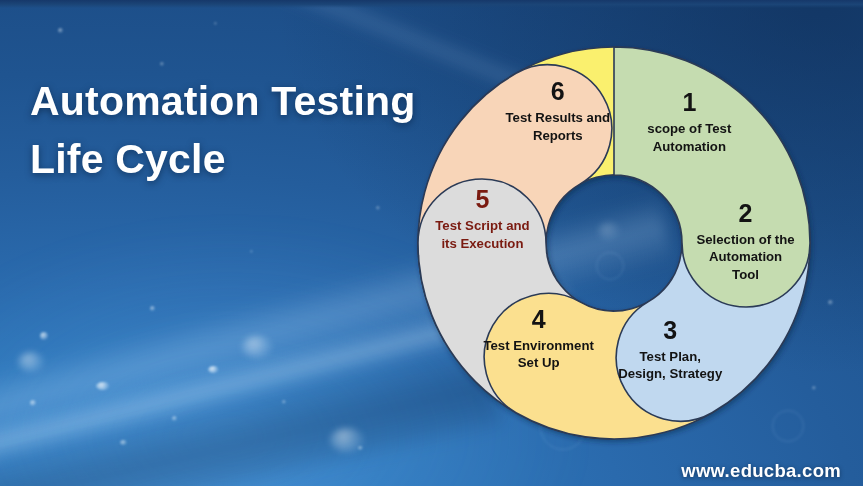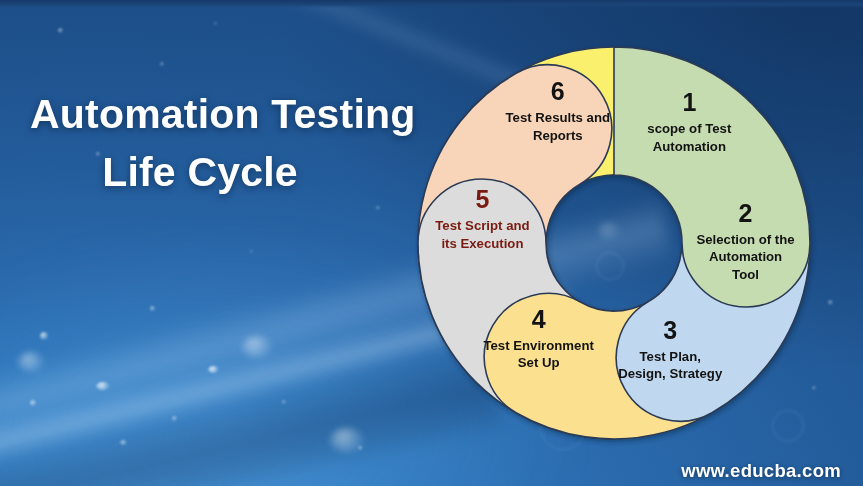--- a/index.html
+++ b/index.html
@@ -89,30 +89,30 @@
     border-radius: 50%;
     border: 1.5px solid rgba(185,220,255,0.20);
     filter: blur(1.4px);
     pointer-events: none;
   }
 
   
   .title {
     position: absolute;
     left: 30px;
-    top: 85px;
+    top: 72px;
     width: 420px;
     color: #ffffff;
     font-size: 41px;
     font-weight: bold;
     line-height: 1.42;
     text-shadow: 0 2px 7px rgba(6,26,52,0.55);
     letter-spacing: 0.2px;
   }
-  .title .l2 { display: block; text-align: center; padding-right: 80px; }
+  .title .l2 { display: block; padding-right: 80px; }
 
   
   .footer {
     position: absolute;
     right: 22px;
     bottom: 4px;
     color: #ffffff;
     font-size: 18.5px;
     font-weight: bold;
     letter-spacing: 0.3px;

